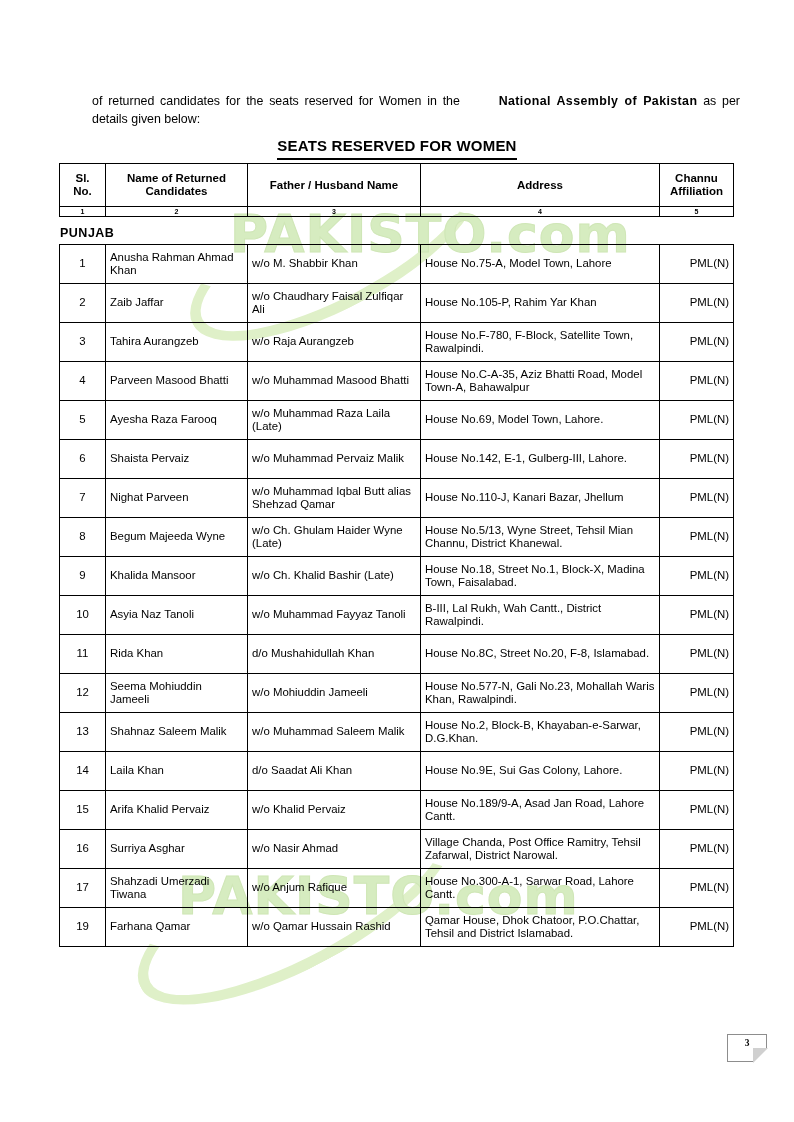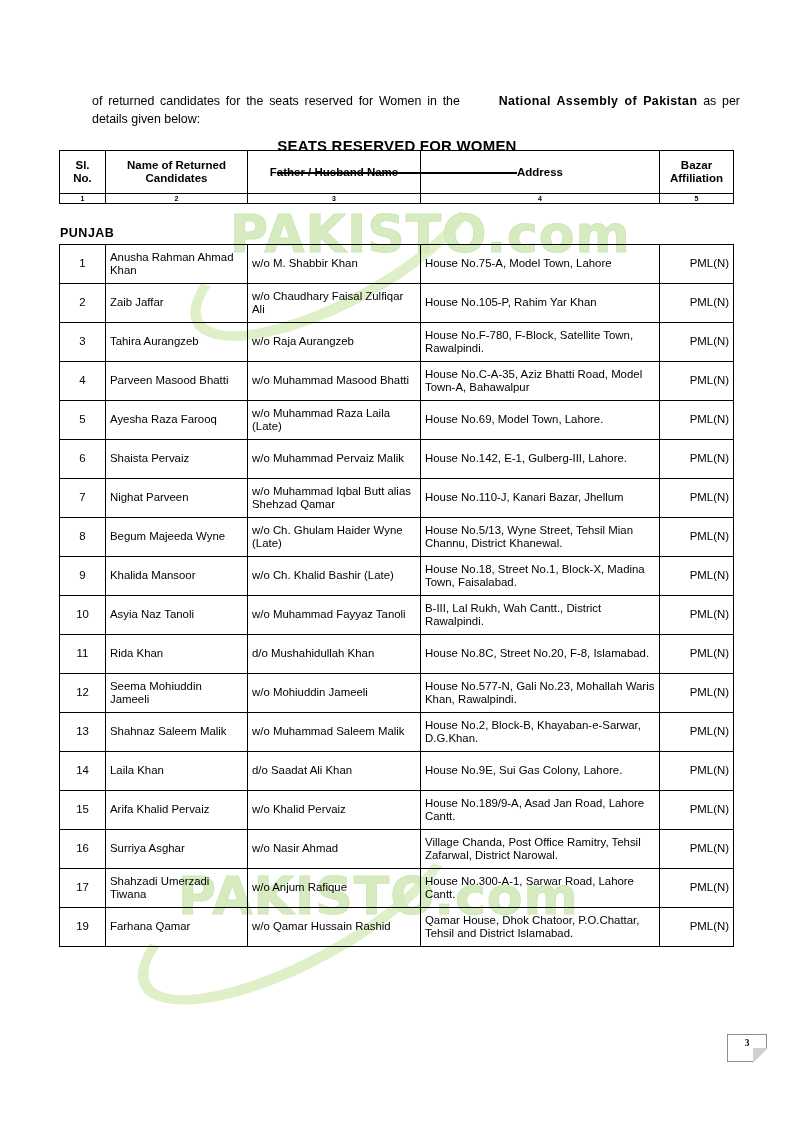--- a/index.html
+++ b/index.html
@@ -75,38 +75,38 @@
     left: 0;
     top: 137px;
     width: 794px;
     text-align: center;
     font-size: 15px;
     font-weight: bold;
     letter-spacing: 0.2px;
   }
   .doc-title span {
     border-bottom: 2px solid #000;
-    padding-bottom: 18px;
+    padding-bottom: 4px;
   }
 
   
   table.grid {
     position: absolute;
     border-collapse: collapse;
     table-layout: fixed;
     background: transparent;
   }
   table.grid td, table.grid th {
     border: 1.4px solid #000;
     padding: 0;
     vertical-align: middle;
     background: transparent;
   }
 
-  #header-table { left: 59px; top: 150px; width: 674px; padding-left: 44px; }
+  #header-table { left: 59px; top: 163px; width: 674px; padding-left: 44px; }
   #header-table th {
     font-size: 11.5px;
     font-weight: bold;
     text-align: center;
     line-height: 13px;
     height: 38px;
     padding: 2px 3px;
   }
   #header-table td.colnum {
     font-size: 7px;
@@ -211,21 +211,21 @@
           <span>Name of Returned</span><br>
           <span>Candidates</span>
         </th>
         <th>
           <span>Father / Husband Name</span>
         </th>
         <th>
           <span>Address</span>
         </th>
         <th>
-          <span>Bazar</span><br>
+          <span>Channu</span><br>
           <span>Affiliation</span>
         </th>
       </tr>
       <tr>
         <td class="colnum">1</td>
         <td class="colnum">2</td>
         <td class="colnum">3</td>
         <td class="colnum">4</td>
         <td class="colnum">5</td>
       </tr>

